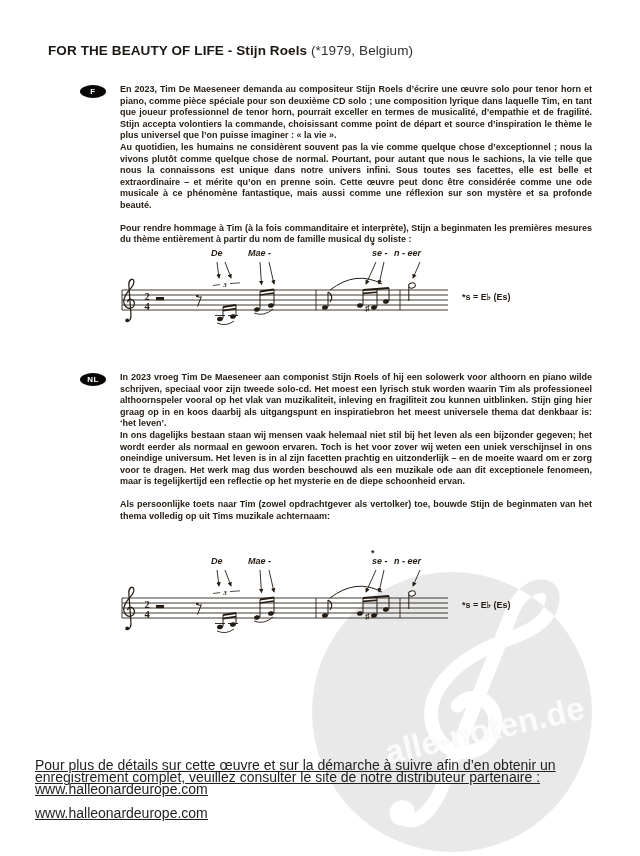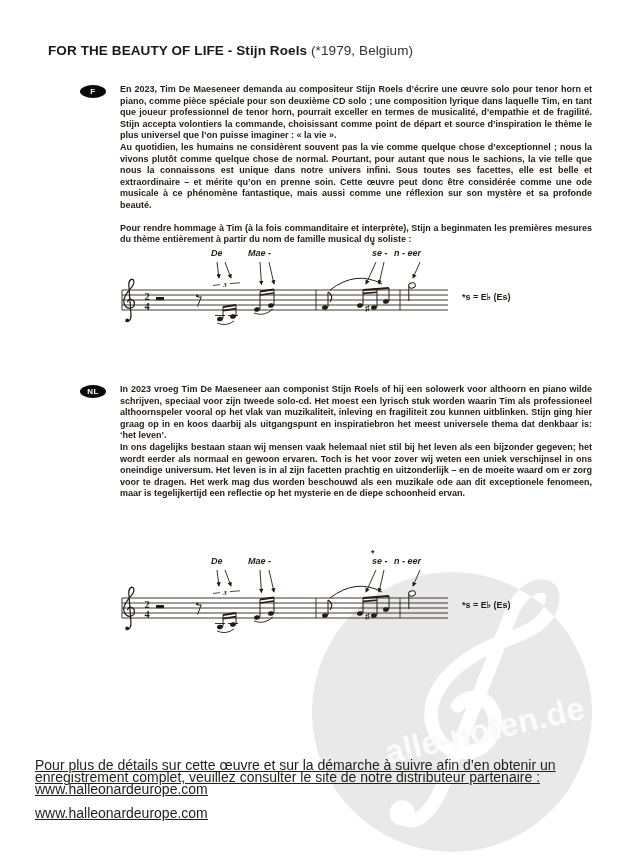--- a/index.html
+++ b/index.html
@@ -169,25 +169,26 @@
       </g>
     </svg>
     <span class="lyr" style="left:91px; top:0;">De</span>
     <span class="lyr" style="left:128px; top:0;">Mae -</span>
     <span class="ast" style="left:251px; top:-8px;">*</span>
     <span class="lyr" style="left:252px; top:0;">se -</span>
     <span class="lyr" style="left:274px; top:0;">n - eer</span>
     <span class="footnote">*s = E♭ (Es)</span>
   </div>
 
-  <div class="section" style="top:384px;">
+  <div class="section" style="top:372px;">
     <div class="badge">NL</div>
     <div class="sec-text">
       <p>In 2023 vroeg Tim De Maeseneer aan componist Stijn Roels of hij een solowerk voor althoorn en piano wilde schrijven, speciaal voor zijn tweede solo-cd. Het moest een lyrisch stuk worden waarin Tim als professioneel althoornspeler vooral op het vlak van muzikaliteit, inleving en fragiliteit zou kunnen uitblinken. Stijn ging hier graag op in en koos daarbij als uitgangspunt en inspiratiebron het meest universele thema dat denkbaar is: ‘het leven’.</p>
       <p>In ons dagelijks bestaan staan wij mensen vaak helemaal niet stil bij het leven als een bijzonder gegeven; het wordt eerder als normaal en gewoon ervaren. Toch is het voor zover wij weten een uniek verschijnsel in ons oneindige universum. Het leven is in al zijn facetten prachtig en uitzonderlijk – en de moeite waard om er zorg voor te dragen. Het werk mag dus worden beschouwd als een muzikale ode aan dit exceptionele fenomeen, maar is tegelijkertijd een reflectie op het mysterie en de diepe schoonheid ervan.</p>
+      <p class="outro">Als persoonlijke toets naar Tim (zowel opdrachtgever als vertolker) toe, bouwde Stijn de beginmaten van het thema volledig op uit Tims muzikale achternaam:</p>
     </div>
   </div>
 
   <div class="music" style="top:556px;">
     <svg class="mus-svg" width="470" height="82" viewBox="0 0 470 82">
       <defs>
         <marker id="m2" viewBox="0 0 6 6" refX="5" refY="3" markerWidth="5" markerHeight="5" orient="auto">
           <path d="M0 0 L6 3 L0 6 z" fill="#241c13"></path>
         </marker>
       </defs>

